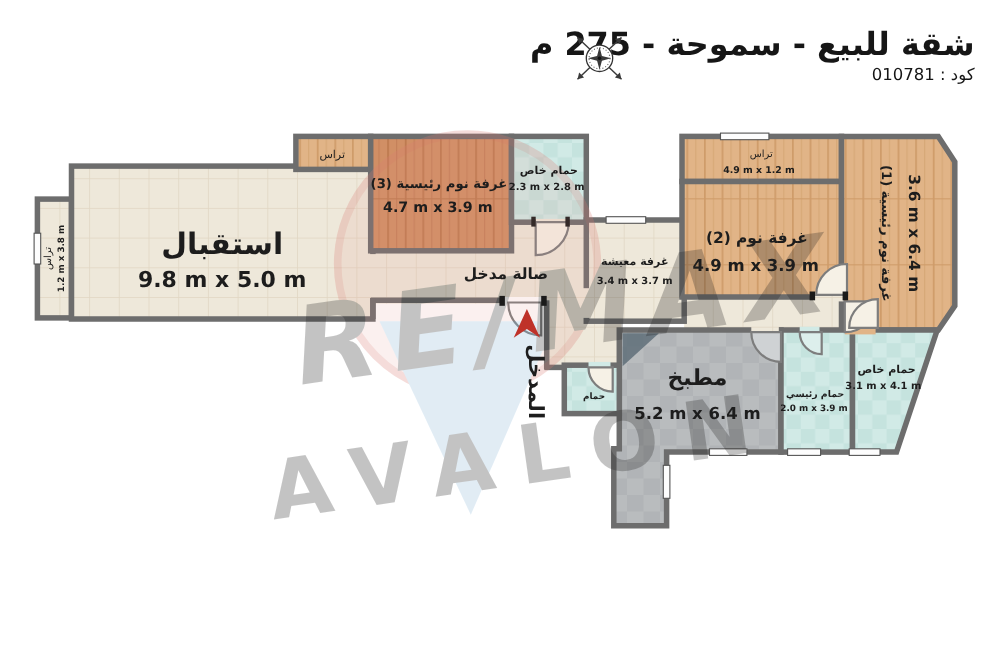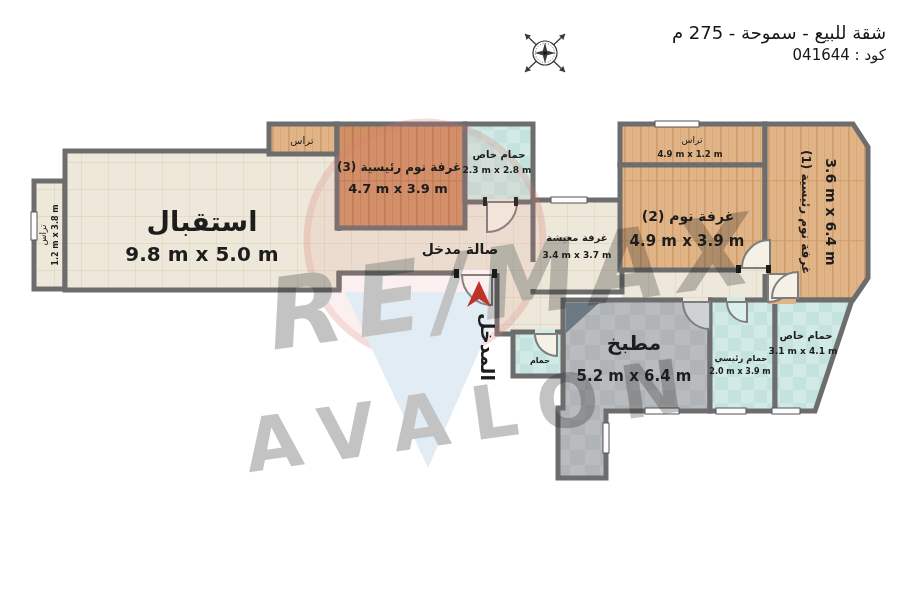--- a/index.html
+++ b/index.html
@@ -1,40 +1,40 @@
 <!DOCTYPE html>
 <html lang="ar"><head>
 <meta charset="utf-8">
 <style>
   html,body{margin:0;padding:0;background:#ffffff;}
   #stage{position:relative;width:900px;height:600px;background:#fff;overflow:hidden;
          font-family:"DejaVu Sans",sans-serif;}
   #hdr{position:absolute;top:22px;right:14px;text-align:right;direction:rtl;color:#161616;}
-  #hdr .t{font-size:18px;font-weight:normal;line-height:1.25;margin-left:31px;}
+  #hdr .t{font-size:29px;font-weight:bold;line-height:1.25;margin-left:31px;}
   #hdr .s{font-size:16.5px;line-height:1.35;}
   #hdr .c{font-size:15px;line-height:1.35;}
   #compass{position:absolute;left:516px;top:26px;}
   #plan{position:absolute;left:0;top:0;}
   text{font-family:"DejaVu Sans",sans-serif;fill:#1d1d1d;}
   .ar{direction:rtl;}
   .b{font-weight:bold;}
   .rm{stroke:#6d6d6d;stroke-width:5;}
   .wl{stroke:#6d6d6d;stroke-width:5;fill:none;}
   .win{fill:#fdfdfd;stroke:#555;stroke-width:1;}
   .dr{fill:#f6f1e6;stroke:#7d7d7d;stroke-width:2;}
   .tick{fill:#1a1a1a;}
 </style>
 </head>
 <body>
 
 <div id="stage">
 
   <div id="hdr">
     <div class="t">شقة للبيع - سموحة - 275 م</div>
-    <div class="c">كود : 041644</div>
+    <div class="c">كود : 010781</div>
   </div>
 
   <svg id="compass" width="58" height="54" viewBox="0 0 58 54">
     <g stroke="#3a3a3a" stroke-width="1.3">
       <line x1="9" y1="8" x2="49" y2="46"></line>
       <line x1="49" y1="8" x2="9" y2="46"></line>
     </g>
     <g fill="#3a3a3a">
       <polygon points="9,8 15,9.5 10.5,14"></polygon>
       <polygon points="49,8 43,9.5 47.5,14"></polygon>

